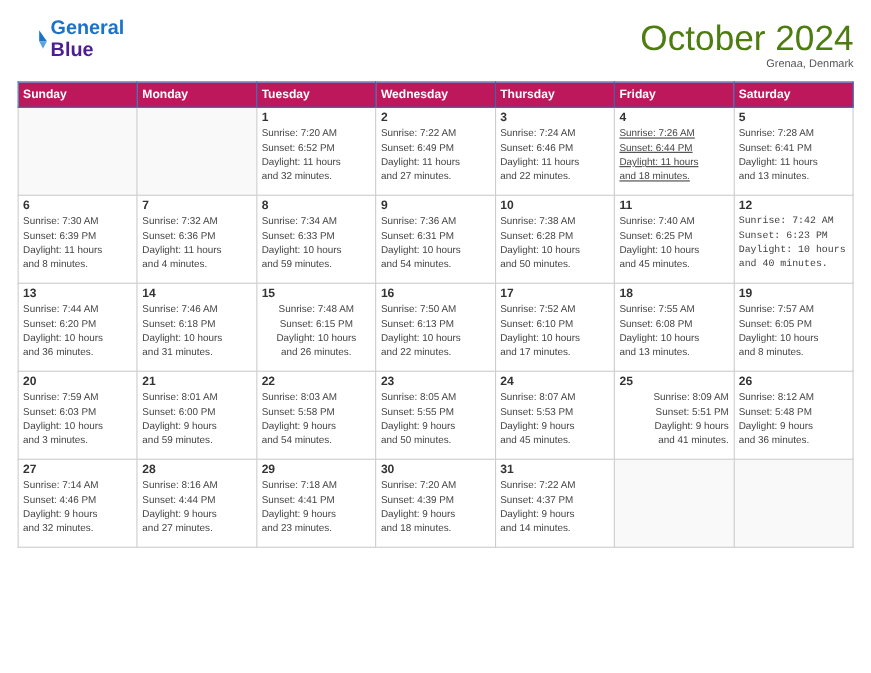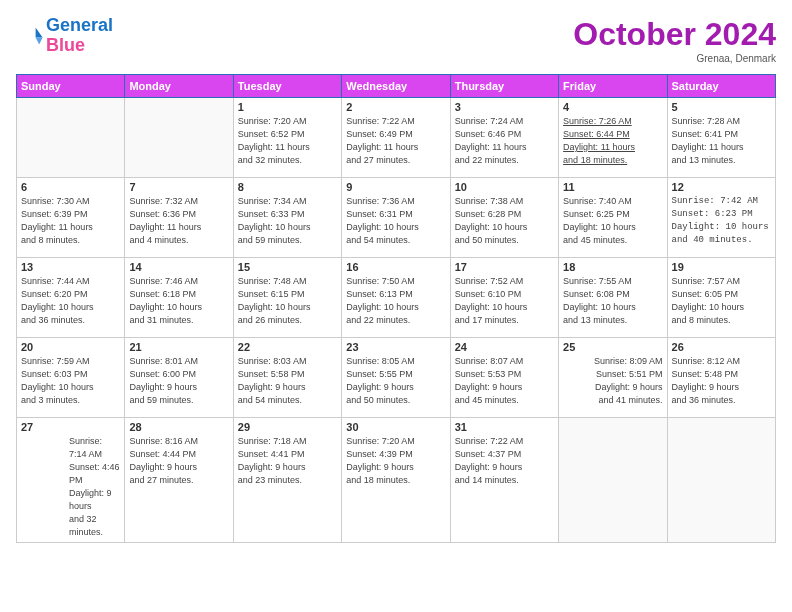--- a/index.html
+++ b/index.html
@@ -38,34 +38,34 @@
     .logo-icon {
       width: 28px;
       height: 28px;
       margin-right: 2px;
     }
     .title-block {
       text-align: right;
     }
     .month-title {
       font-size: 32px;
-      font-weight: 700;
-      color: #a21caf;
+      font-weight: 400;
+      color: #4d7c0f;
     }
     .subtitle {
       font-size: 10px;
       color: #555;
     }
     table {
       width: 100%;
       border-collapse: collapse;
       font-size: 9.5px;
     }
     thead tr th {
-      background-color: #d946ef;
+      background-color: #be185d;
       color: #fff;
       padding: 5px 4px;
       text-align: left;
       font-size: 11px;
       font-weight: 600;
       border: 1px solid #2a6db5;
     }
     tbody tr td {
       border: 1px solid #ccc;
       vertical-align: top;
@@ -94,21 +94,21 @@
 
 <div class="page">
   <div class="header">
     <div class="logo">
       <svg class="logo-icon" viewBox="0 0 40 40">
         <polygon points="28,8 38,22 28,22" fill="#1a73c8"></polygon>
         <polygon points="28,22 38,22 33,32" fill="#5ba3e0"></polygon>
       </svg>
       <div class="logo-text">
         <div><span>General</span></div>
-        <div><span style="color:#ec4899">Blue</span></div>
+        <div><span style="color:#4c1d95">Blue</span></div>
       </div>
     </div>
     <div class="title-block">
       <div class="month-title">October 2024</div>
       <div class="subtitle">Grenaa, Denmark</div>
     </div>
   </div>
 
   <table>
     <thead>
@@ -223,21 +223,21 @@
           </td>
           <td>
             <span class="day-number">14</span>
             <div class="day-info" style="white-space: pre-line;">Sunrise: 7:46 AM
 Sunset: 6:18 PM
 Daylight: 10 hours
 and 31 minutes.</div>
           </td>
           <td>
             <span class="day-number">15</span>
-            <div class="day-info" style="white-space: pre-line;">Sunrise: 7:48 AM
+            <div class="day-info" style="white-space: pre-line; text-align: center;">Sunrise: 7:48 AM
 Sunset: 6:15 PM
 Daylight: 10 hours
 and 26 minutes.</div>
           </td>
           <td>
             <span class="day-number">16</span>
             <div class="day-info" style="white-space: pre-line;">Sunrise: 7:50 AM
 Sunset: 6:13 PM
 Daylight: 10 hours
 and 22 minutes.</div>
@@ -311,21 +311,21 @@
             <span class="day-number">26</span>
             <div class="day-info" style="white-space: pre-line;">Sunrise: 8:12 AM
 Sunset: 5:48 PM
 Daylight: 9 hours
 and 36 minutes.</div>
           </td>
         </tr>
         <tr>
           <td>
             <span class="day-number">27</span>
-            <div class="day-info" style="white-space: pre-line; margin-left: 48px;">Sunrise: 7:14 AM
+            <div class="day-info" style="white-space: pre-line;">Sunrise: 7:14 AM
 Sunset: 4:46 PM
 Daylight: 9 hours
 and 32 minutes.</div>
           </td>
           <td>
             <span class="day-number">28</span>
             <div class="day-info" style="white-space: pre-line;">Sunrise: 8:16 AM
 Sunset: 4:44 PM
 Daylight: 9 hours
 and 27 minutes.</div>

